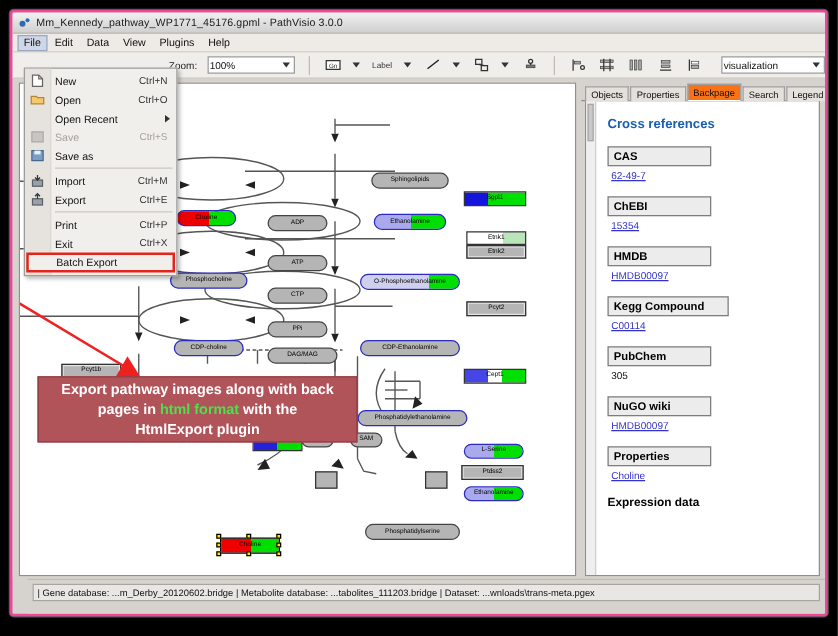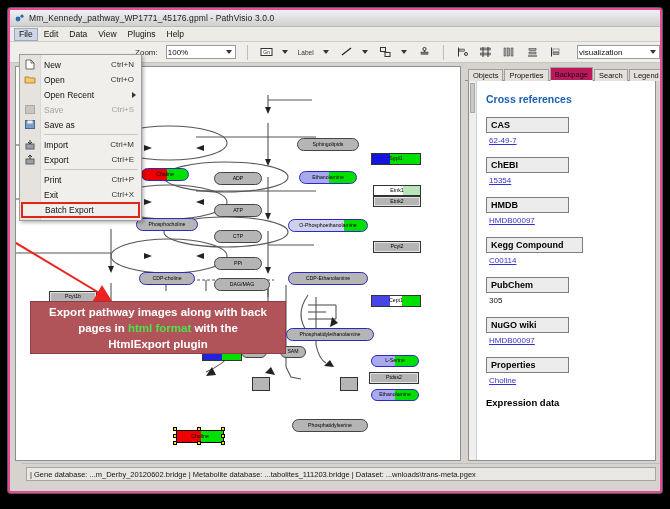--- a/index.html
+++ b/index.html
@@ -162,21 +162,21 @@
     background: #e4e1dc;
     border: 1px solid #a0a0a0;
     border-bottom: none;
     height: 12px;
     line-height: 10px;
     color: #111;
     position: relative;
     z-index: 1;
   }
   .tab.sel {
-    background: #be185d;
+    background: #f97316;
     height: 14px;
     line-height: 12px;
     z-index: 3;
     border-bottom: 1px solid #fff;
   }
   .tab-content {
     position: absolute;
     left: 3px; right: 0; top: 14px; bottom: 0;
     background: #fff;
     border: 1px solid #8e8e8e;

